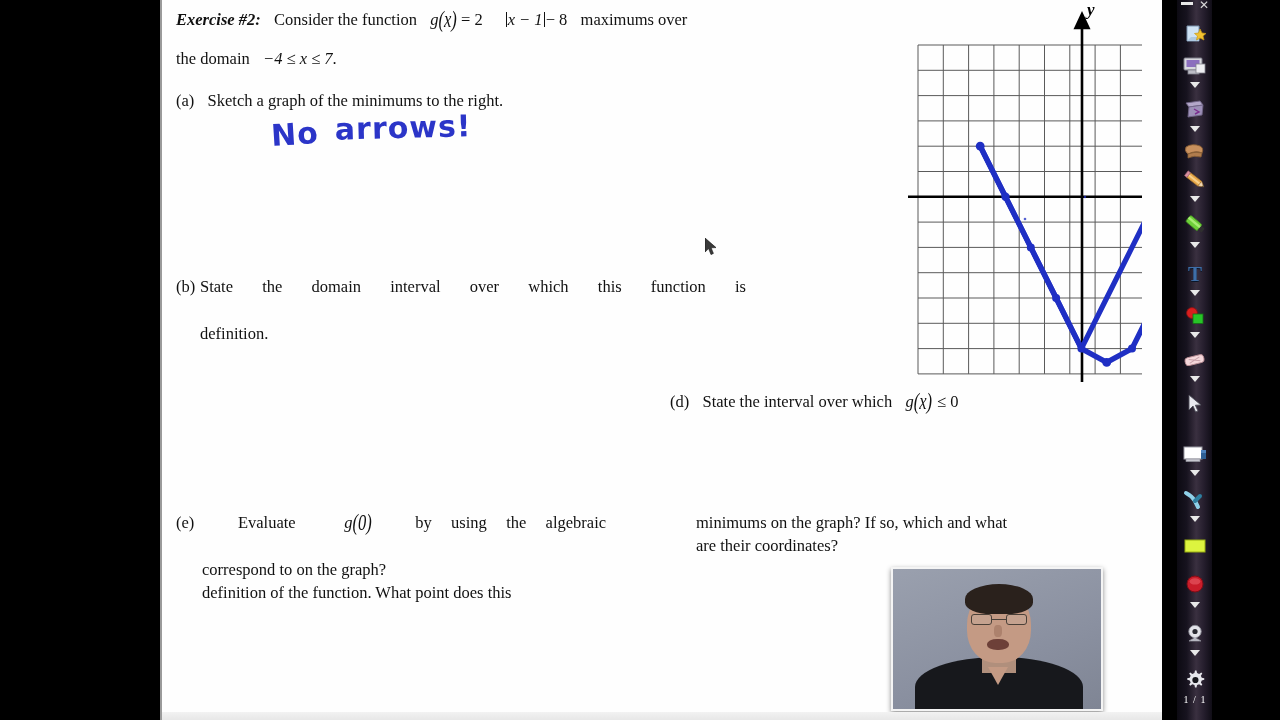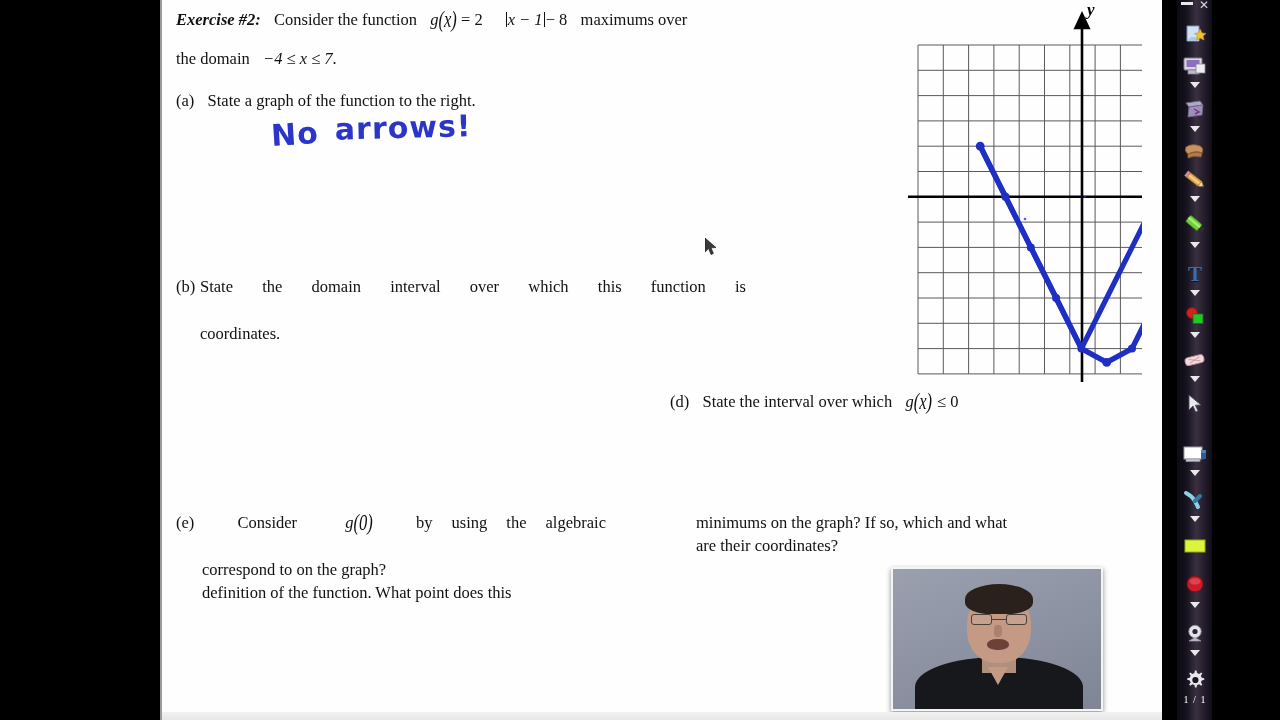--- a/index.html
+++ b/index.html
@@ -147,49 +147,49 @@
         <span class="l2" style="display:block;">
           <span>the domain</span>
           <span class="sp"></span>
           <span class="mathi">−4 ≤ x ≤ 7</span><span>.</span>
         </span>
       </div>
 
       <div class="q" id="qa">
         <span>(a)</span>
         <span class="sp"></span>
-        <span>State a graph of the function to the right.</span>
+        <span>Sketch a graph of the minimums to the right.</span>
       </div>
 
       <div id="handwriting">
         <span>No</span><span class="w2">arrows!</span>
       </div>
 
       <div class="q" id="qb">
         <span class="lead">(b)</span>
         <span class="body">
           <span class="justrow" style="display:block;">State   the   domain   interval   over   which   this   function   is</span>
-          <span style="display:block;">coordinates.</span>
+          <span style="display:block;">definition.</span>
         </span>
       </div>
 
 
       <div class="q" id="qd">
         <span>(d)</span>
         <span class="sp"></span>
         <span>State the interval over which</span>
         <span class="sp"></span>
         <span class="mathi">g</span><span class="paren-tall mathi">(x)</span><span class="sp"></span><span>≤ 0</span>
       </div>
 
       <div class="q" id="qe">
         <span class="ln ln1">
           <span>(e)</span>
           <span class="sp"></span>
-          <span>Consider</span>
+          <span>Evaluate</span>
           <span class="sp"></span><span class="sp"></span>
           <span class="mathi">g</span><span class="paren-tall mathi">(0)</span>
           <span class="sp"></span>
           <span>by   using   the   algebraic</span>
         </span>
         <span class="indent">correspond to on the graph?</span>
         <span class="indent">definition of the function. What point does this</span>
       </div>
 
       <div class="q" id="qf">

